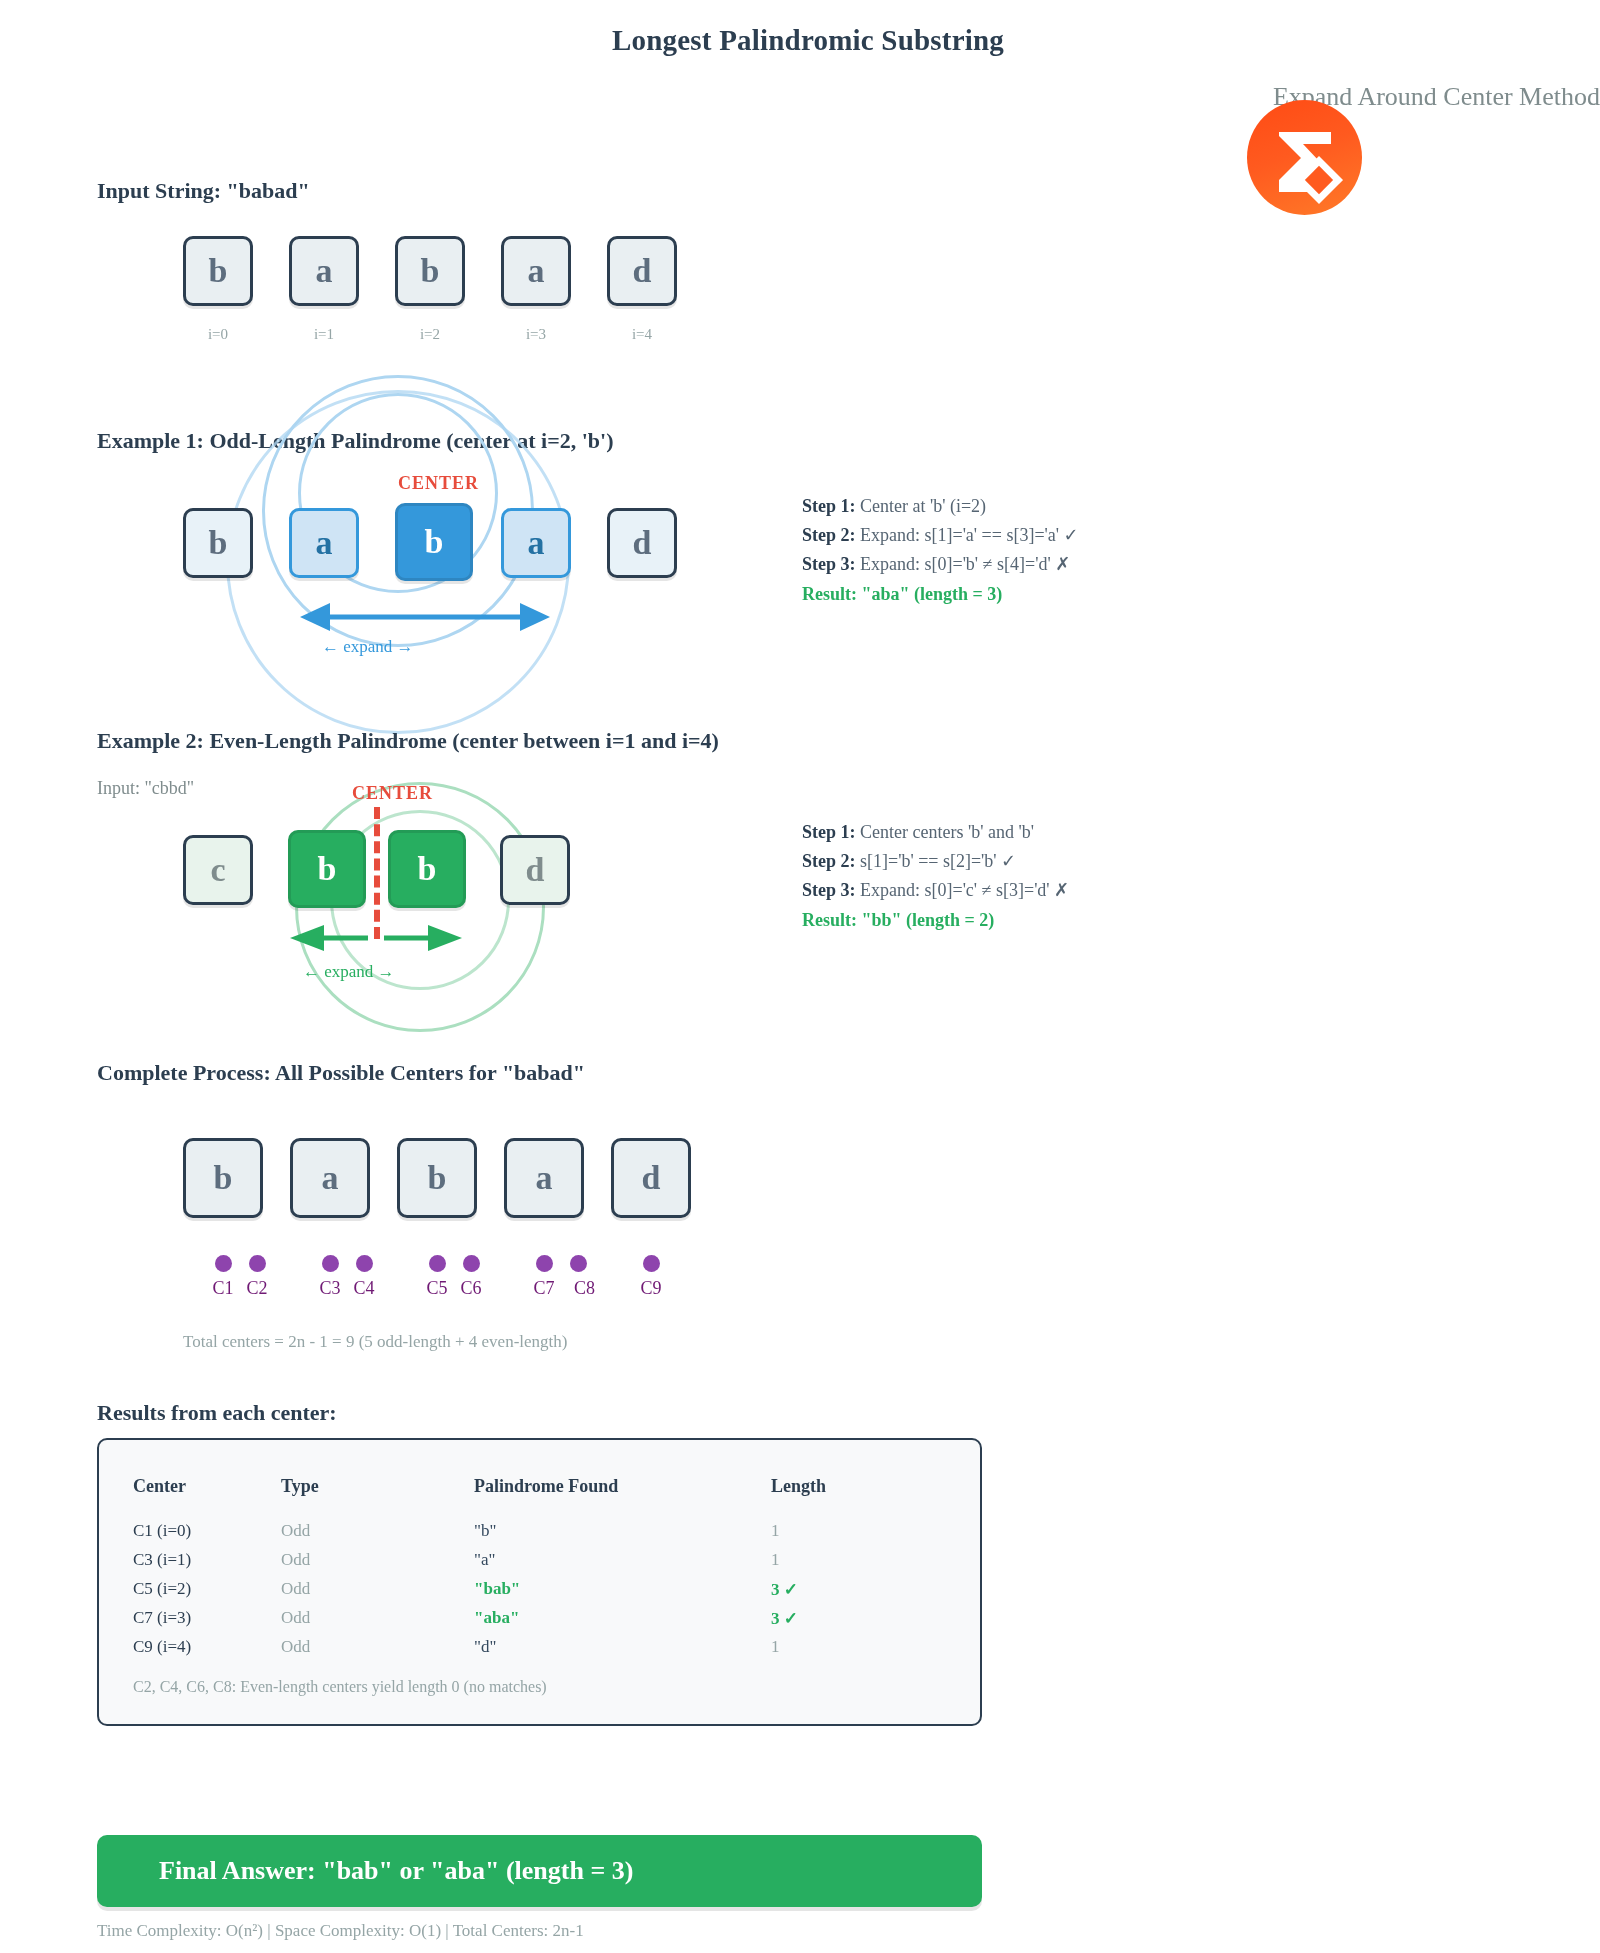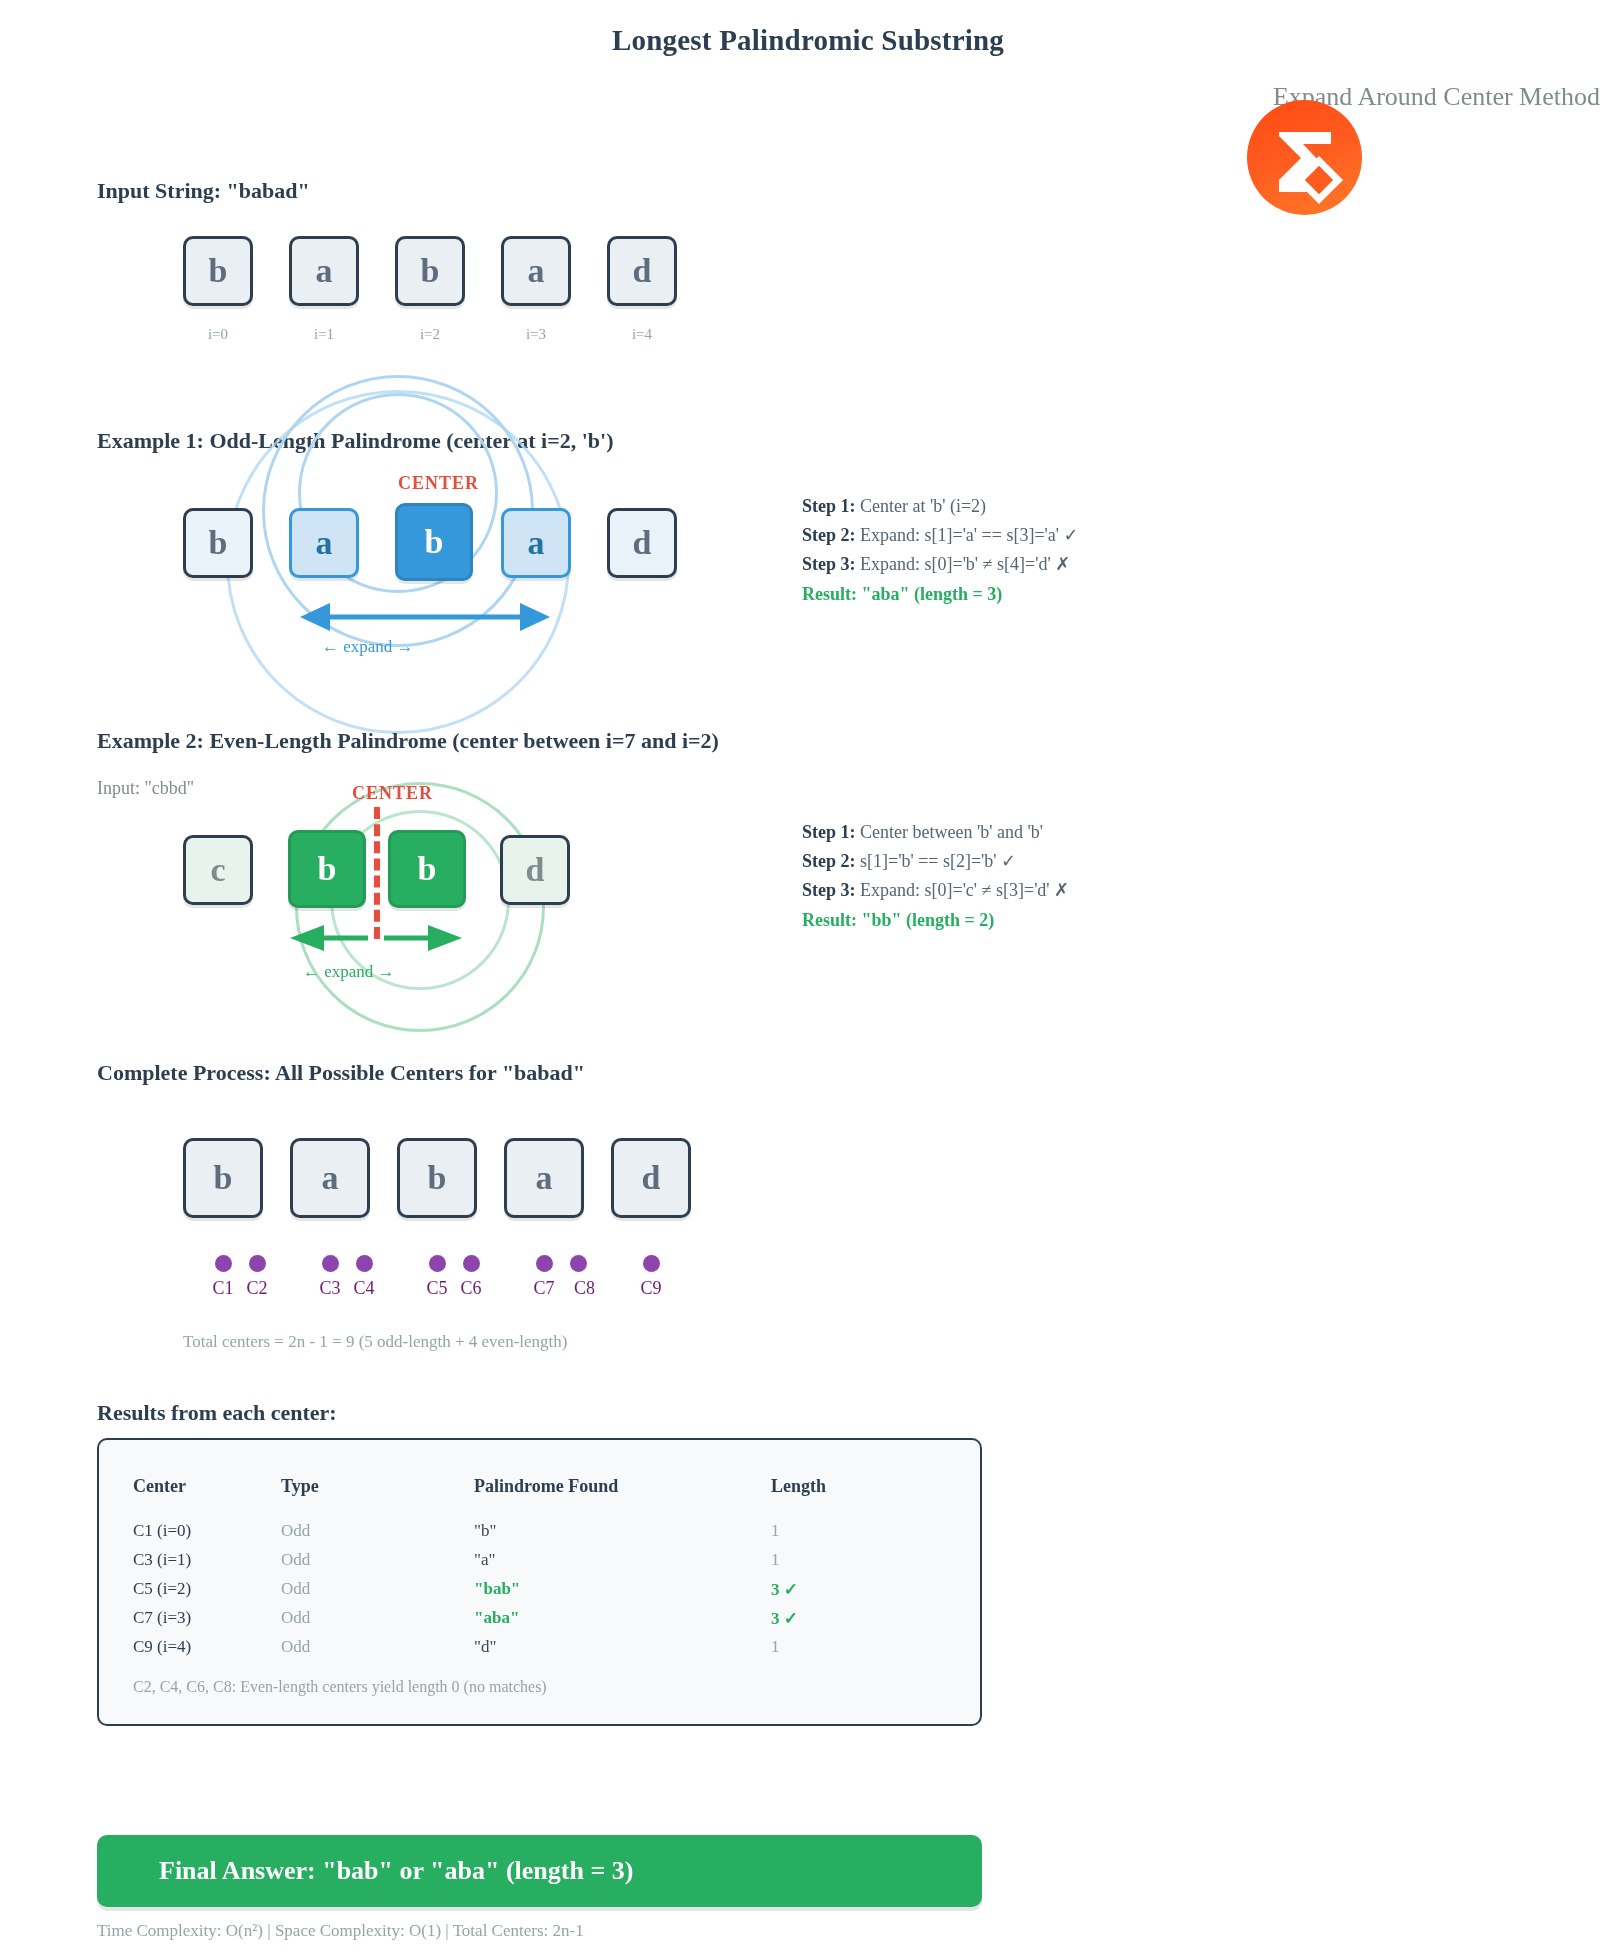--- a/index.html
+++ b/index.html
@@ -329,21 +329,21 @@
     </div>
     <div class="step">
       <b>Step 2:</b><span> Expand: s[1]='a' == s[3]='a' ✓</span>
     </div>
     <div class="step">
       <b>Step 3:</b><span> Expand: s[0]='b' ≠ s[4]='d' ✗</span>
     </div>
     <div class="result">Result: "aba" (length = 3)</div>
   </div>
 
-  <div class="heading" style="left:97px; top:728px;">Example 2: Even-Length Palindrome (center between i=7 and i=2)</div>
+  <div class="heading" style="left:97px; top:728px;">Example 2: Even-Length Palindrome (center between i=1 and i=4)</div>
   <div class="sublabel" style="left:97px; top:778px;">Input: "cbbd"</div>
 
   <div class="ring green-ring" style="left:295px; top:782px; width:250px; height:250px;"></div>
   <div class="ring green-ring" style="left:330px; top:810px; width:180px; height:180px; opacity:.8;"></div>
 
   <div class="center-label" style="left:352px; top:783px;">CENTER</div>
 
   <div class="boxrow">
     <div class="cell mintplain" style="left:183px; top:835px;">c</div>
     <div class="cell green" style="left:288px; top:830px; width:78px; height:78px;">b</div>
@@ -362,21 +362,21 @@
   <div style="position:absolute; left:382px; top:924px;">
     <svg width="80" height="28" viewBox="0 0 80 28">
       <line x1="2" y1="14" x2="48" y2="14" stroke="#27ae60" stroke-width="5"></line>
       <polygon points="80,14 46,1 46,27" fill="#27ae60"></polygon>
     </svg>
   </div>
   <div class="expand-cap green" style="left:303px; top:962px;">← expand →</div>
 
   <div class="steps" style="left:802px; top:818px;">
     <div class="step">
-      <b>Step 1:</b><span> Center between 'b' and 'b'</span>
+      <b>Step 1:</b><span> Center centers 'b' and 'b'</span>
     </div>
     <div class="step">
       <b>Step 2:</b><span> s[1]='b' == s[2]='b' ✓</span>
     </div>
     <div class="step">
       <b>Step 3:</b><span> Expand: s[0]='c' ≠ s[3]='d' ✗</span>
     </div>
     <div class="result">Result: "bb" (length = 2)</div>
   </div>
 

